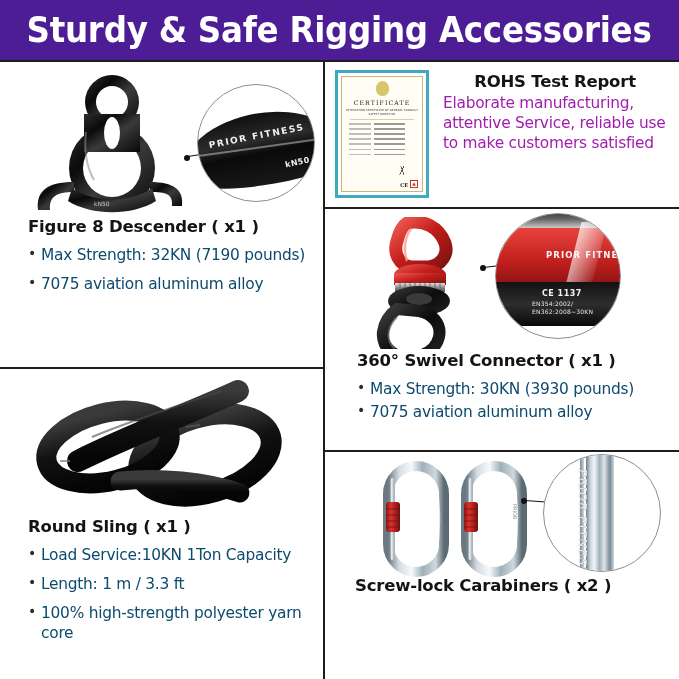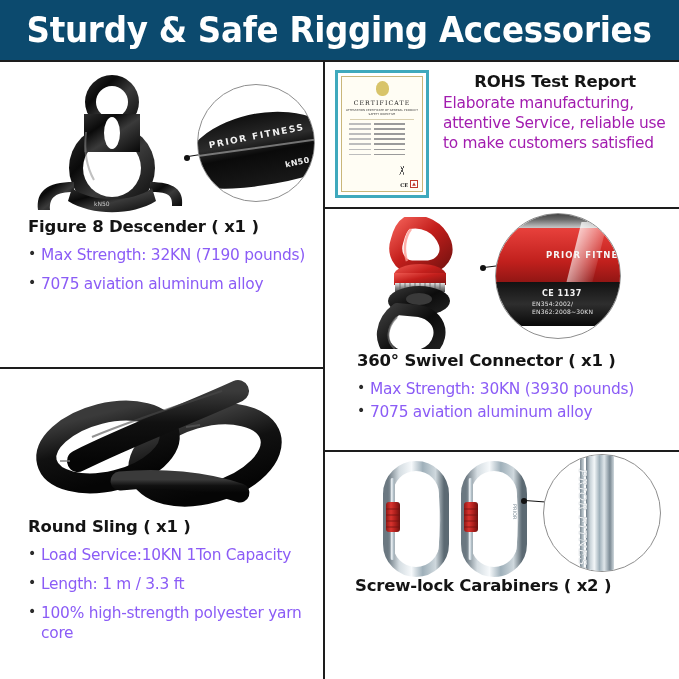--- a/index.html
+++ b/index.html
@@ -17,21 +17,21 @@
     width: 679px;
     height: 679px;
     background: #ffffff;
     display: flex;
     flex-direction: column;
   }
 
   
   .header-bar {
     height: 60px;
-    background: #0c4a6e;
+    background: #4c1d95;
     display: flex;
     align-items: center;
     justify-content: center;
     flex: 0 0 60px;
   }
   .header-title {
     color: #ffffff;
     font-size: 35px;
     font-weight: bold;
     letter-spacing: -0.3px;
@@ -84,21 +84,21 @@
   .prod-title {
     font-size: 16.5px;
     font-weight: bold;
     color: #141414;
     margin-bottom: 9px;
     letter-spacing: -0.2px;
   }
   .spec-list { list-style: none; }
   .spec-item {
     font-size: 15.4px;
-    color: #8b5cf6;
+    color: #0c4a6e;
     line-height: 1.30;
     margin-bottom: 9px;
     padding-left: 13px;
     position: relative;
     letter-spacing: -0.25px;
   }
   .spec-item::before {
     content: "\2022";
     position: absolute;
     left: 0;

